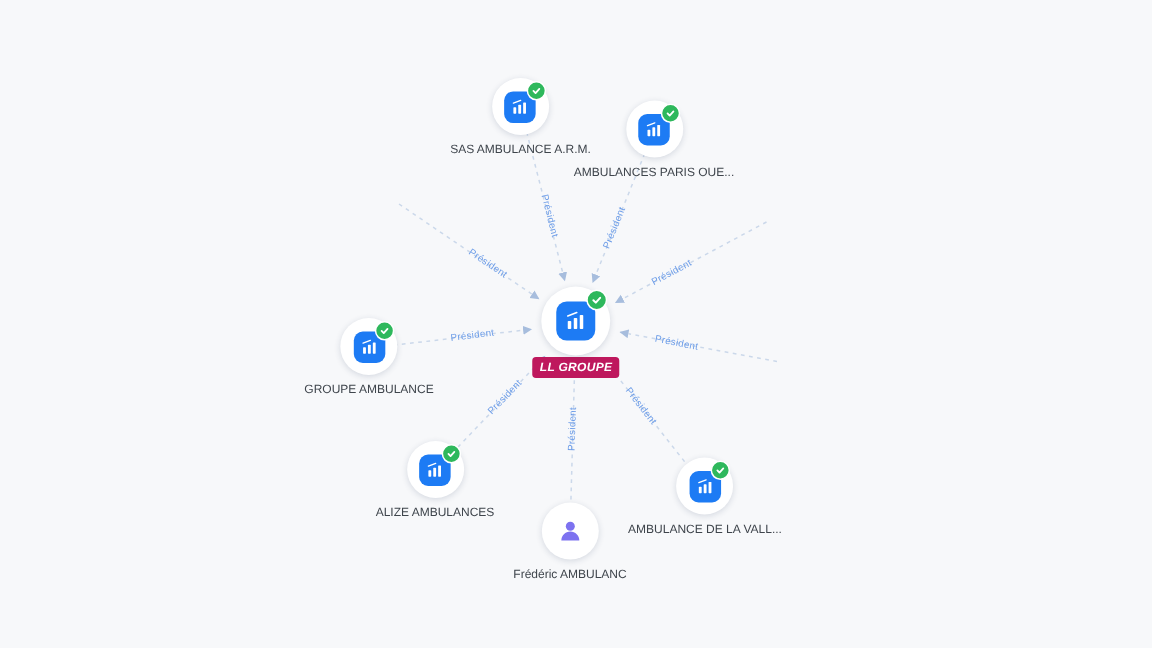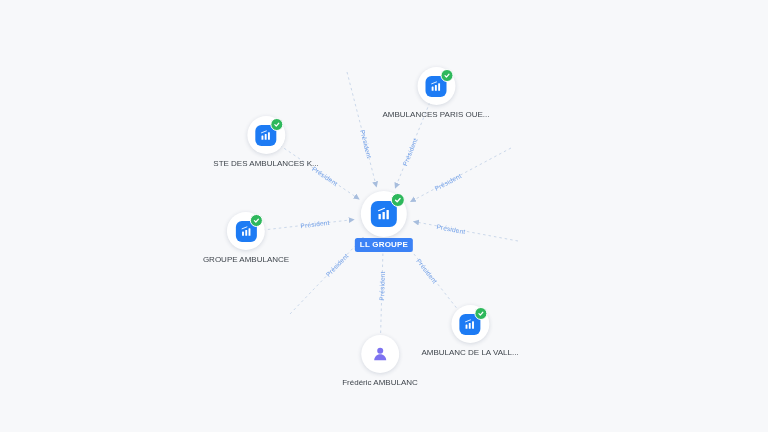--- a/index.html
+++ b/index.html
@@ -44,24 +44,25 @@
   .nlabel{
     margin-top:5px;font-size:8px;color:#3f454c;
     white-space:nowrap;text-align:center;
   }
   
   .node.center .bubble{width:46px;height:46px;}
   .node.center .sq{width:26px;height:26px;border-radius:7px;}
   .node.center .badge{width:14px;height:14px;}
   .chip{
     margin-top:1px;
-    background:#3b82f6;color:#fff;
+    background:#be185d;color:#fff;
     font-size:8px;font-weight:700;letter-spacing:.2px;
     padding:2px 5px 2.5px;border-radius:2.5px;
     white-space:nowrap;
+    font-style:italic;
   }
   .person-glyph{display:flex;align-items:center;justify-content:center;}
 </style>
 </head>
 <body>
 
 <div class="canvas">
 
   <svg class="edges" width="768" height="432">
     <defs>
@@ -85,20 +86,40 @@
   <div class="edge-label" style="left:365.5px;top:144px;--r:76deg">Président</div>
   <div class="edge-label" style="left:410px;top:151.5px;--r:-68deg">Président</div>
   <div class="edge-label" style="left:325px;top:176px;--r:34deg">Président</div>
   <div class="edge-label" style="left:447.5px;top:182px;--r:-28deg">Président</div>
   <div class="edge-label" style="left:315px;top:224px;--r:-7deg">Président</div>
   <div class="edge-label" style="left:451px;top:228.5px;--r:11deg">Président</div>
   <div class="edge-label" style="left:337px;top:265px;--r:-46deg">Président</div>
   <div class="edge-label" style="left:382px;top:285.5px;--r:-88deg">Président</div>
   <div class="edge-label" style="left:427px;top:270.5px;--r:52deg">Président</div>
 
+  <div class="node" style="left:347px;top:52px">
+    <div class="bubble">
+      <div class="sq">
+        <svg width="13" height="13" viewBox="0 0 24 24">
+            <g fill="#fff">
+              <rect x="4" y="12" width="3.5" height="8" rx="0.8"></rect>
+              <rect x="10" y="9" width="3.5" height="11" rx="0.8"></rect>
+              <rect x="16" y="6" width="3.5" height="14" rx="0.8"></rect>
+            </g>
+            <path d="M4 7 L13 3.5" stroke="#fff" stroke-width="1.6" fill="none" stroke-linecap="round"></path>
+          </svg>
+      </div>
+      <div class="badge">
+        <svg width="7" height="7" viewBox="0 0 10 10">
+            <path d="M2.2 5.2 L4.2 7.2 L7.8 3.2" stroke="#fff" stroke-width="1.7" fill="none" stroke-linecap="round" stroke-linejoin="round"></path>
+          </svg>
+      </div>
+    </div>
+    <div class="nlabel">SAS AMBULANCE A.R.M.</div>
+  </div>
 
   <div class="node" style="left:436px;top:67px">
     <div class="bubble">
       <div class="sq">
         <svg width="13" height="13" viewBox="0 0 24 24">
             <g fill="#fff">
               <rect x="4" y="12" width="3.5" height="8" rx="0.8"></rect>
               <rect x="10" y="9" width="3.5" height="11" rx="0.8"></rect>
               <rect x="16" y="6" width="3.5" height="14" rx="0.8"></rect>
             </g>
@@ -107,40 +128,20 @@
       </div>
       <div class="badge">
         <svg width="7" height="7" viewBox="0 0 10 10">
             <path d="M2.2 5.2 L4.2 7.2 L7.8 3.2" stroke="#fff" stroke-width="1.7" fill="none" stroke-linecap="round" stroke-linejoin="round"></path>
           </svg>
       </div>
     </div>
     <div class="nlabel">AMBULANCES PARIS OUE...</div>
   </div>
 
-  <div class="node" style="left:266px;top:116px">
-    <div class="bubble">
-      <div class="sq">
-        <svg width="13" height="13" viewBox="0 0 24 24">
-            <g fill="#fff">
-              <rect x="4" y="12" width="3.5" height="8" rx="0.8"></rect>
-              <rect x="10" y="9" width="3.5" height="11" rx="0.8"></rect>
-              <rect x="16" y="6" width="3.5" height="14" rx="0.8"></rect>
-            </g>
-            <path d="M4 7 L13 3.5" stroke="#fff" stroke-width="1.6" fill="none" stroke-linecap="round"></path>
-          </svg>
-      </div>
-      <div class="badge">
-        <svg width="7" height="7" viewBox="0 0 10 10">
-            <path d="M2.2 5.2 L4.2 7.2 L7.8 3.2" stroke="#fff" stroke-width="1.7" fill="none" stroke-linecap="round" stroke-linejoin="round"></path>
-          </svg>
-      </div>
-    </div>
-    <div class="nlabel">STE DES AMBULANCES K...</div>
-  </div>
 
 
   <div class="node" style="left:246px;top:212px">
     <div class="bubble">
       <div class="sq">
         <svg width="13" height="13" viewBox="0 0 24 24">
             <g fill="#fff">
               <rect x="4" y="12" width="3.5" height="8" rx="0.8"></rect>
               <rect x="10" y="9" width="3.5" height="11" rx="0.8"></rect>
               <rect x="16" y="6" width="3.5" height="14" rx="0.8"></rect>
@@ -151,40 +152,60 @@
       <div class="badge">
         <svg width="7" height="7" viewBox="0 0 10 10">
             <path d="M2.2 5.2 L4.2 7.2 L7.8 3.2" stroke="#fff" stroke-width="1.7" fill="none" stroke-linecap="round" stroke-linejoin="round"></path>
           </svg>
       </div>
     </div>
     <div class="nlabel">GROUPE AMBULANCE</div>
   </div>
 
 
+  <div class="node" style="left:290px;top:294px">
+    <div class="bubble">
+      <div class="sq">
+        <svg width="13" height="13" viewBox="0 0 24 24">
+            <g fill="#fff">
+              <rect x="4" y="12" width="3.5" height="8" rx="0.8"></rect>
+              <rect x="10" y="9" width="3.5" height="11" rx="0.8"></rect>
+              <rect x="16" y="6" width="3.5" height="14" rx="0.8"></rect>
+            </g>
+            <path d="M4 7 L13 3.5" stroke="#fff" stroke-width="1.6" fill="none" stroke-linecap="round"></path>
+          </svg>
+      </div>
+      <div class="badge">
+        <svg width="7" height="7" viewBox="0 0 10 10">
+            <path d="M2.2 5.2 L4.2 7.2 L7.8 3.2" stroke="#fff" stroke-width="1.7" fill="none" stroke-linecap="round" stroke-linejoin="round"></path>
+          </svg>
+      </div>
+    </div>
+    <div class="nlabel">ALIZE AMBULANCES</div>
+  </div>
 
   <div class="node" style="left:470px;top:305px">
     <div class="bubble">
       <div class="sq">
         <svg width="13" height="13" viewBox="0 0 24 24">
             <g fill="#fff">
               <rect x="4" y="12" width="3.5" height="8" rx="0.8"></rect>
               <rect x="10" y="9" width="3.5" height="11" rx="0.8"></rect>
               <rect x="16" y="6" width="3.5" height="14" rx="0.8"></rect>
             </g>
             <path d="M4 7 L13 3.5" stroke="#fff" stroke-width="1.6" fill="none" stroke-linecap="round"></path>
           </svg>
       </div>
       <div class="badge">
         <svg width="7" height="7" viewBox="0 0 10 10">
             <path d="M2.2 5.2 L4.2 7.2 L7.8 3.2" stroke="#fff" stroke-width="1.7" fill="none" stroke-linecap="round" stroke-linejoin="round"></path>
           </svg>
       </div>
     </div>
-    <div class="nlabel">AMBULANC DE LA VALL...</div>
+    <div class="nlabel">AMBULANCE DE LA VALL...</div>
   </div>
 
   <div class="node" style="left:380px;top:335px">
     <div class="bubble">
       <span class="person-glyph">
         <svg width="20" height="20" viewBox="0 0 24 24">
             <circle cx="12" cy="8.2" r="3.6" fill="#7d72f0"></circle>
             <path d="M4.8 19.5c0-4 3.2-7.2 7.2-7.2s7.2 3.2 7.2 7.2z" fill="#7d72f0"></path>
           </svg>
       </span>

